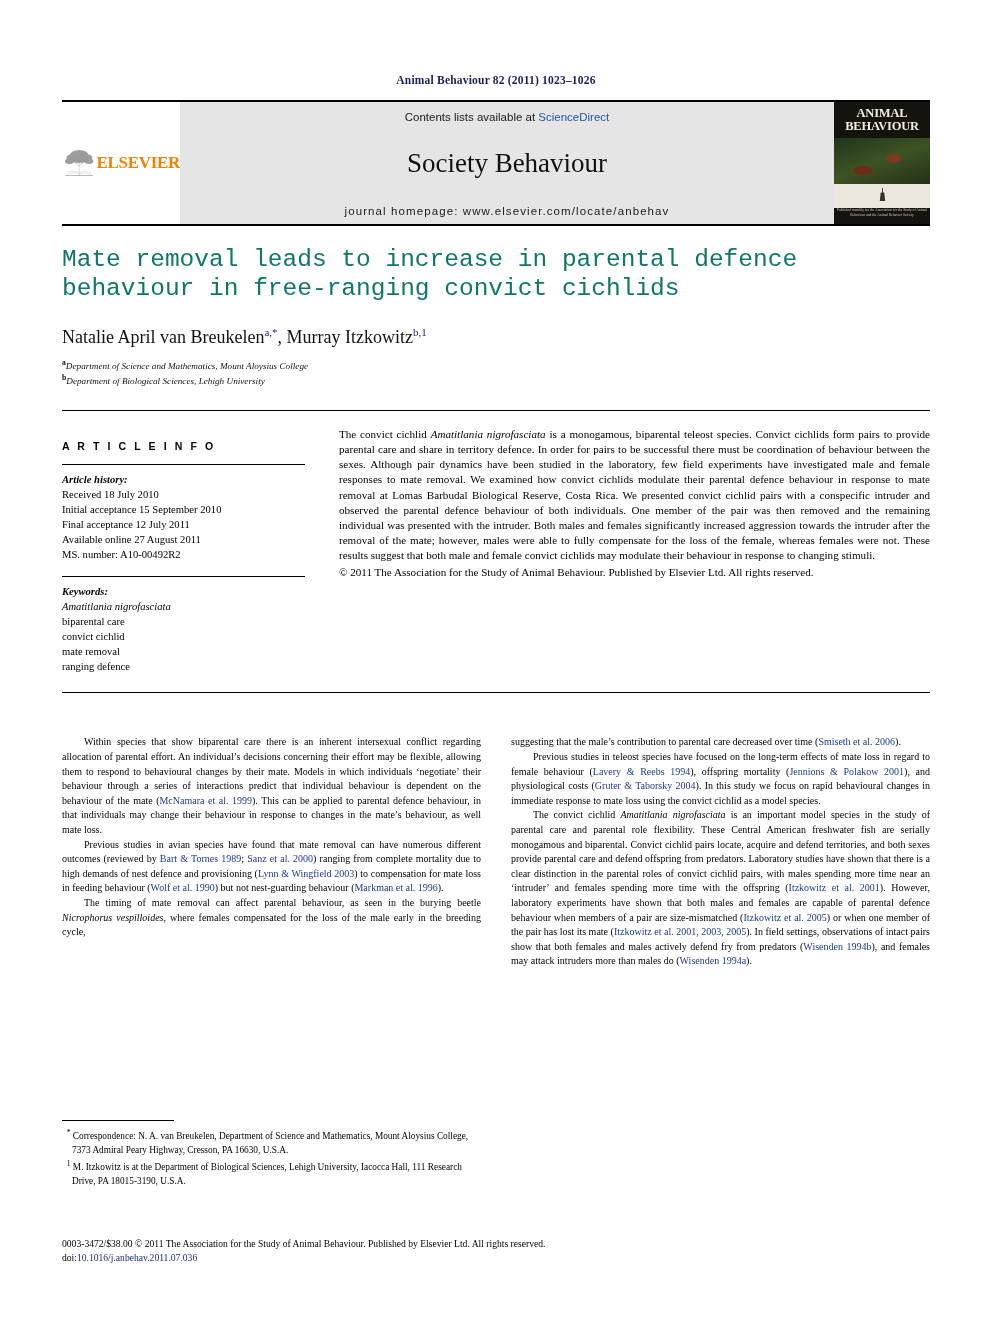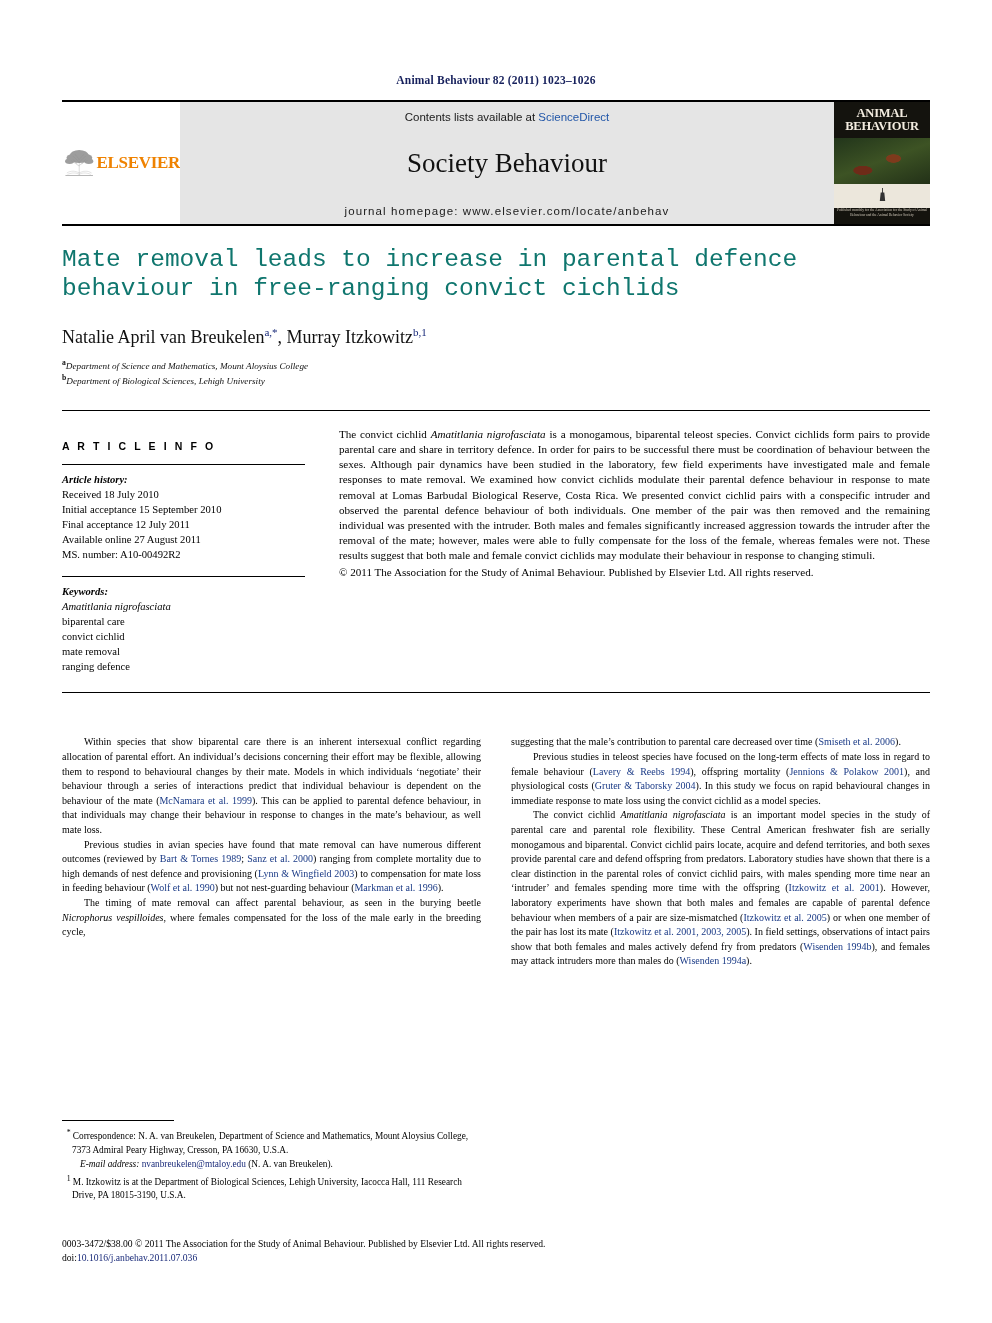--- a/index.html
+++ b/index.html
@@ -374,21 +374,20 @@
       <p style="text-indent:0"><span>suggesting that the male’s contribution to parental care decreased over time (</span><span class="cite">Smiseth et al. 2006</span><span>).</span></p>
       <p><span>Previous studies in teleost species have focused on the long-term effects of mate loss in regard to female behaviour (</span><span class="cite">Lavery &amp; Reebs 1994</span><span>), offspring mortality (</span><span class="cite">Jennions &amp; Polakow 2001</span><span>), and physiological costs (</span><span class="cite">Gruter &amp; Taborsky 2004</span><span>). In this study we focus on rapid behavioural changes in immediate response to mate loss using the convict cichlid as a model species.</span></p>
       <p><span>The convict cichlid </span><span class="sp">Amatitlania nigrofasciata</span><span> is an important model species in the study of parental care and parental role flexibility. These Central American freshwater fish are serially monogamous and biparental. Convict cichlid pairs locate, acquire and defend territories, and both sexes provide parental care and defend offspring from predators. Laboratory studies have shown that there is a clear distinction in the parental roles of convict cichlid pairs, with males spending more time near an ‘intruder’ and females spending more time with the offspring (</span><span class="cite">Itzkowitz et al. 2001</span><span>). However, laboratory experiments have shown that both males and females are capable of parental defence behaviour when members of a pair are size-mismatched (</span><span class="cite">Itzkowitz et al. 2005</span><span>) or when one member of the pair has lost its mate (</span><span class="cite">Itzkowitz et al. 2001, 2003, 2005</span><span>). In field settings, observations of intact pairs show that both females and males actively defend fry from predators (</span><span class="cite">Wisenden 1994b</span><span>), and females may attack intruders more than males do (</span><span class="cite">Wisenden 1994a</span><span>).</span></p>
     </div>
 
   </div>
 
   <div class="footnotes">
     <div class="fnrule"></div>
     <p class="ind">&nbsp;&nbsp;<sup>*</sup> <span>Correspondence: N. A. van Breukelen, Department of Science and Mathematics, Mount Aloysius College, 7373 Admiral Peary Highway, Cresson, PA 16630, U.S.A.</span></p>
-    <p style="padding-left:18px"><span class="em">E-mail address:</span> <span class="link">nvanbreukelen@mtaloy.edu</span> <span>(N. A. van Breukelen).</span></p>
     <p class="ind">&nbsp;&nbsp;<sup>1</sup> <span>M. Itzkowitz is at the Department of Biological Sciences, Lehigh University, Iacocca Hall, 111 Research Drive, PA 18015-3190, U.S.A.</span></p>
   </div>
 
   <div class="imprint">
     <div>0003-3472/$38.00 © 2011 The Association for the Study of Animal Behaviour. Published by Elsevier Ltd. All rights reserved.</div>
     <div><span>doi:</span><span class="link">10.1016/j.anbehav.2011.07.036</span></div>
   </div>
 
 </div>
 

